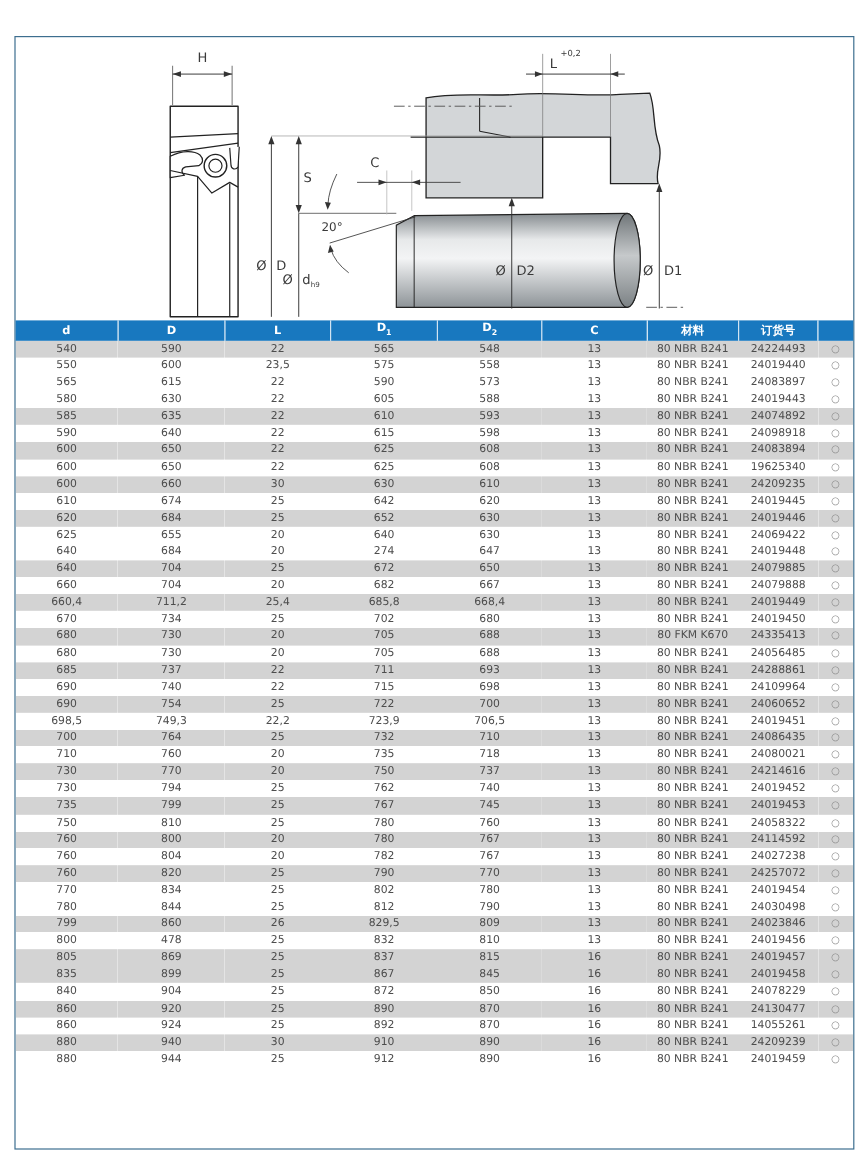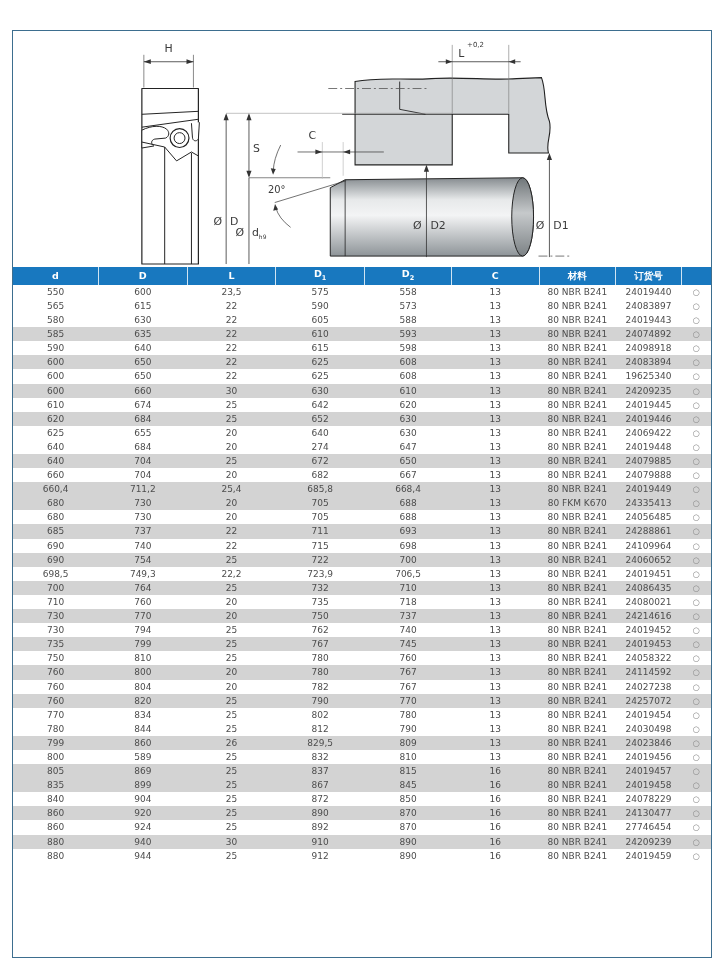--- a/index.html
+++ b/index.html
@@ -165,20 +165,31 @@
           <th>L</th>
           <th>D<sub>1</sub></th>
           <th>D<sub>2</sub></th>
           <th>C</th>
           <th>材料</th>
           <th>订货号</th>
           <th></th>
         </tr>
     </thead>
     <tbody>
+        <tr class="alt">
+          <td>540</td>
+          <td>590</td>
+          <td>22</td>
+          <td>565</td>
+          <td>548</td>
+          <td>13</td>
+          <td>80 NBR B241</td>
+          <td>24224493</td>
+          <td class="circ">○</td>
+        </tr>
         <tr>
           <td>550</td>
           <td>600</td>
           <td>23,5</td>
           <td>575</td>
           <td>558</td>
           <td>13</td>
           <td>80 NBR B241</td>
           <td>24019440</td>
           <td class="circ">○</td>
@@ -330,20 +341,31 @@
           <td>660,4</td>
           <td>711,2</td>
           <td>25,4</td>
           <td>685,8</td>
           <td>668,4</td>
           <td>13</td>
           <td>80 NBR B241</td>
           <td>24019449</td>
           <td class="circ">○</td>
         </tr>
+        <tr>
+          <td>670</td>
+          <td>734</td>
+          <td>25</td>
+          <td>702</td>
+          <td>680</td>
+          <td>13</td>
+          <td>80 NBR B241</td>
+          <td>24019450</td>
+          <td class="circ">○</td>
+        </tr>
         <tr class="alt">
           <td>680</td>
           <td>730</td>
           <td>20</td>
           <td>705</td>
           <td>688</td>
           <td>13</td>
           <td>80 FKM K670</td>
           <td>24335413</td>
           <td class="circ">○</td>
@@ -530,21 +552,21 @@
           <td>26</td>
           <td>829,5</td>
           <td>809</td>
           <td>13</td>
           <td>80 NBR B241</td>
           <td>24023846</td>
           <td class="circ">○</td>
         </tr>
         <tr>
           <td>800</td>
-          <td>589</td>
+          <td>478</td>
           <td>25</td>
           <td>832</td>
           <td>810</td>
           <td>13</td>
           <td>80 NBR B241</td>
           <td>24019456</td>
           <td class="circ">○</td>
         </tr>
         <tr class="alt">
           <td>805</td>
@@ -591,21 +613,21 @@
           <td class="circ">○</td>
         </tr>
         <tr>
           <td>860</td>
           <td>924</td>
           <td>25</td>
           <td>892</td>
           <td>870</td>
           <td>16</td>
           <td>80 NBR B241</td>
-          <td>27746454</td>
+          <td>14055261</td>
           <td class="circ">○</td>
         </tr>
         <tr class="alt">
           <td>880</td>
           <td>940</td>
           <td>30</td>
           <td>910</td>
           <td>890</td>
           <td>16</td>
           <td>80 NBR B241</td>

